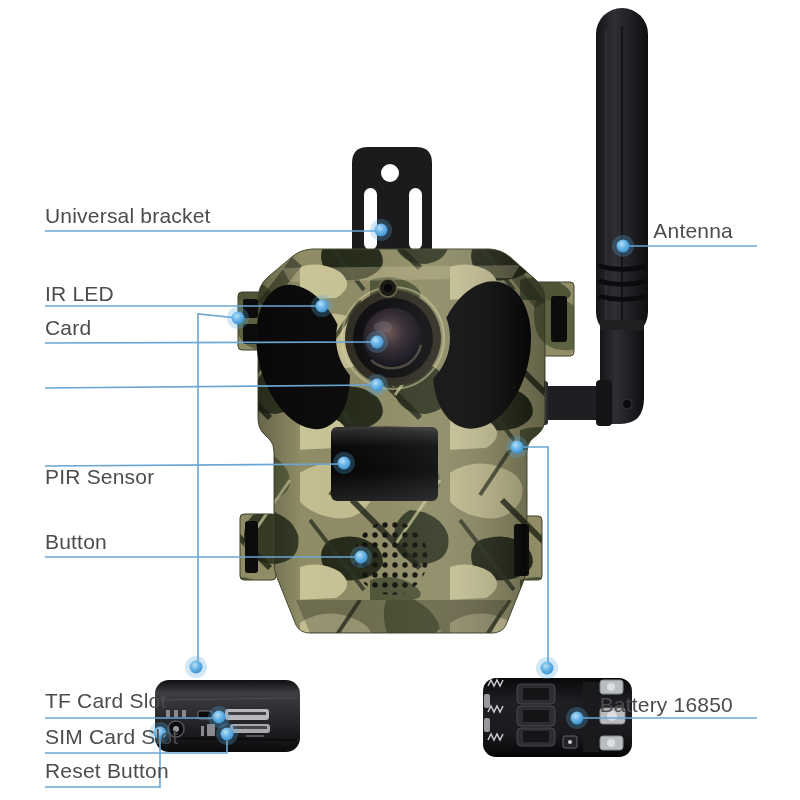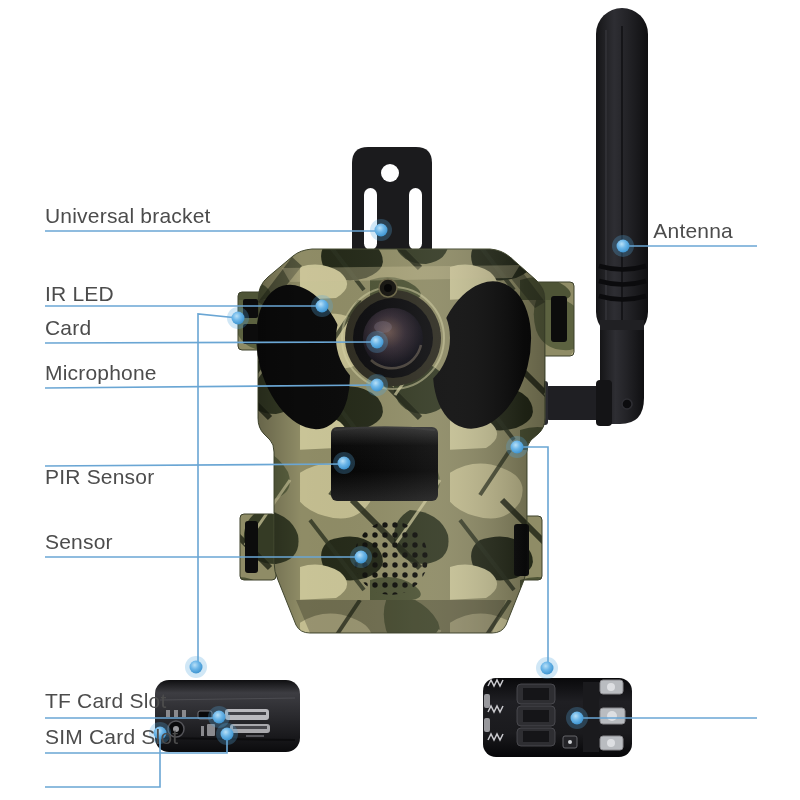--- a/index.html
+++ b/index.html
@@ -310,19 +310,20 @@
           <circle cx="547" cy="668" r="11" fill="#57a8e0" opacity="0.28"></circle>
           <circle cx="547" cy="668" r="6.5" fill="url(#dotG)"></circle>
         </g>
   </g>
 </svg>
 
 <div class="label" style="left:45px;top:204px;">Universal bracket</div>
 <div class="label right" style="right:43px;top:219px;">Antenna</div>
 <div class="label" style="left:45px;top:282px;text-align:center;">IR LED</div>
 <div class="label" style="left:45px;top:316px;">Card</div>
-<div class="label" style="left:45px;top:361px;">Microphone</div>
 <div class="label" style="left:45px;top:465px;">PIR Sensor</div>
-<div class="label" style="left:45px;top:530px;">Sensor</div>
+<div class="label" style="left:45px;top:530px;">Button</div>
 <div class="label" style="left:45px;top:689px;">TF Card Slot</div>
 <div class="label" style="left:45px;top:725px;">SIM Card Slot</div>
+<div class="label" style="left:45px;top:759px;">Reset Button</div>
+<div class="label right" style="right:43px;top:693px;">Battery 16850</div>
 
 </div>
 
 </body></html>

